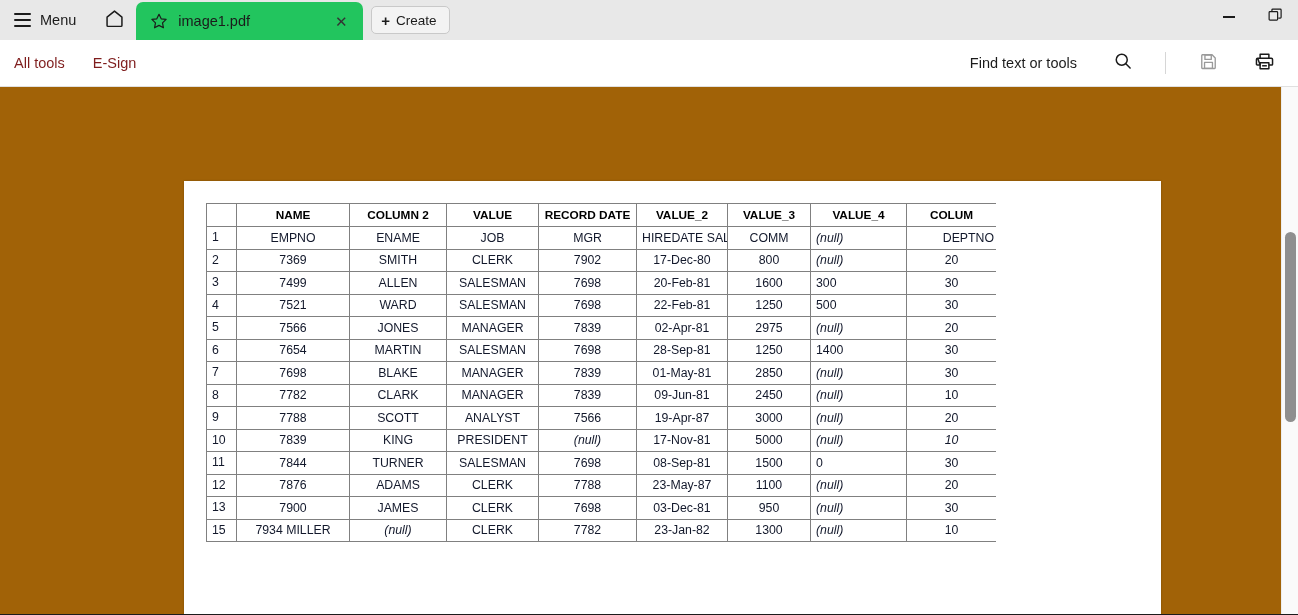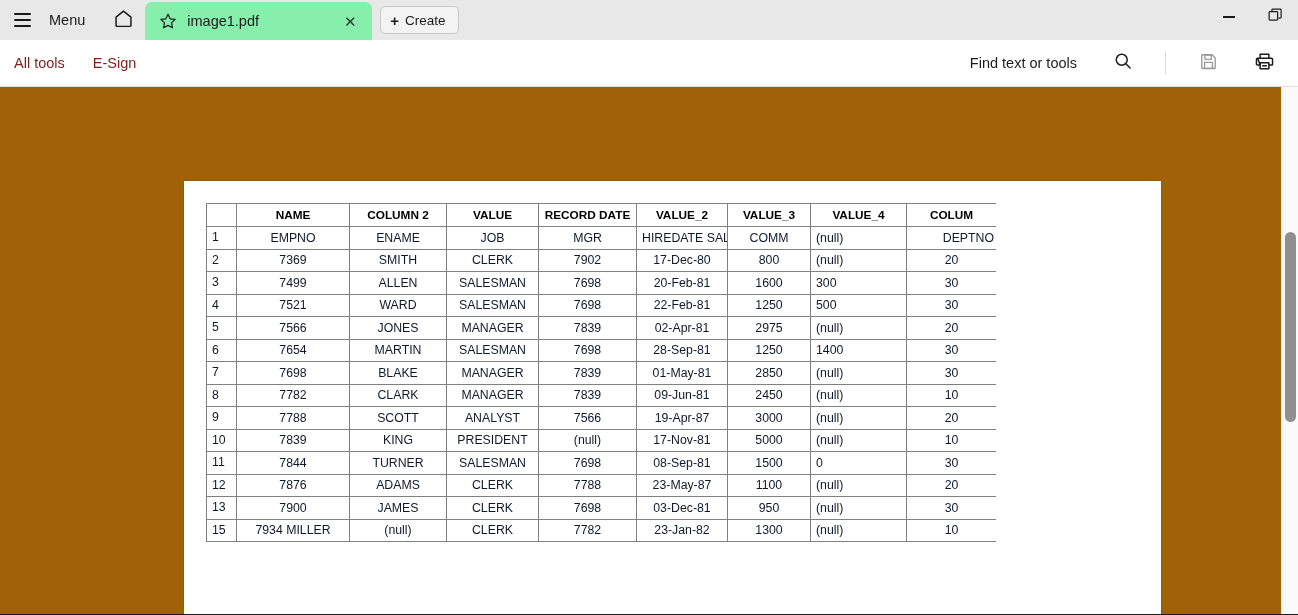--- a/index.html
+++ b/index.html
@@ -13,32 +13,32 @@
 
   
   .titlebar {
     height: 40px;
     background: #e8e8e8;
     display: flex;
     align-items: stretch;
     position: relative;
   }
   .menu-btn {
-    display: flex; align-items: center; gap: 18px;
+    display: flex; align-items: center; gap: 9px;
     padding: 0 16px 0 14px;
     cursor: default;
   }
   .hamburger { display: flex; flex-direction: column; justify-content: center; gap: 4px; width: 17px; }
   .hamburger i { display: block; height: 2px; background: #1b1b1b; border-radius: 1px; }
   .menu-label { font-size: 14.5px; color: #1b1b1b; }
 
   .home-btn { display: flex; align-items: center; justify-content: center; width: 44px; }
 
   .tab {
-    background: #86efac;
+    background: #22c55e;
     width: 227px;
     display: flex; align-items: center;
     padding: 0 10px 0 14px;
     border-top-left-radius: 7px;
     border-top-right-radius: 7px;
     position: relative;
     margin-top: 2px;
   }
   .tab .star { margin-right: 10px; display:flex; }
   .tab-title {
@@ -153,21 +153,21 @@
   .c6 { width: 83px; }
   .c7 { width: 96px; }
   .c8 { width: 90px; }
 
   td.num { text-align: left; padding-left: 3px; font-size: 12px;
            line-height: 11px; white-space: normal; word-break: break-all;
            color: #1a2440; }
   td.ctr { text-align: center; }
   td.lft { text-align: left; padding-left: 4px; }
   .tan { color: #a59271; }
-  .ital { }
+  .ital { font-style: italic; }
   th.clipped { text-align: right; padding-right: 2px; }
   th.wrap2 { white-space: normal; line-height: 12.5px; padding-top: 0; }
   th.lefthdr { text-align: left; padding-left: 4px; }
 
   
   .vscroll {
     position: absolute; right: 0; top: 0;
     width: 17px; height: 100%;
     background: #fafafa;
     border-left: 1px solid #ededed;

